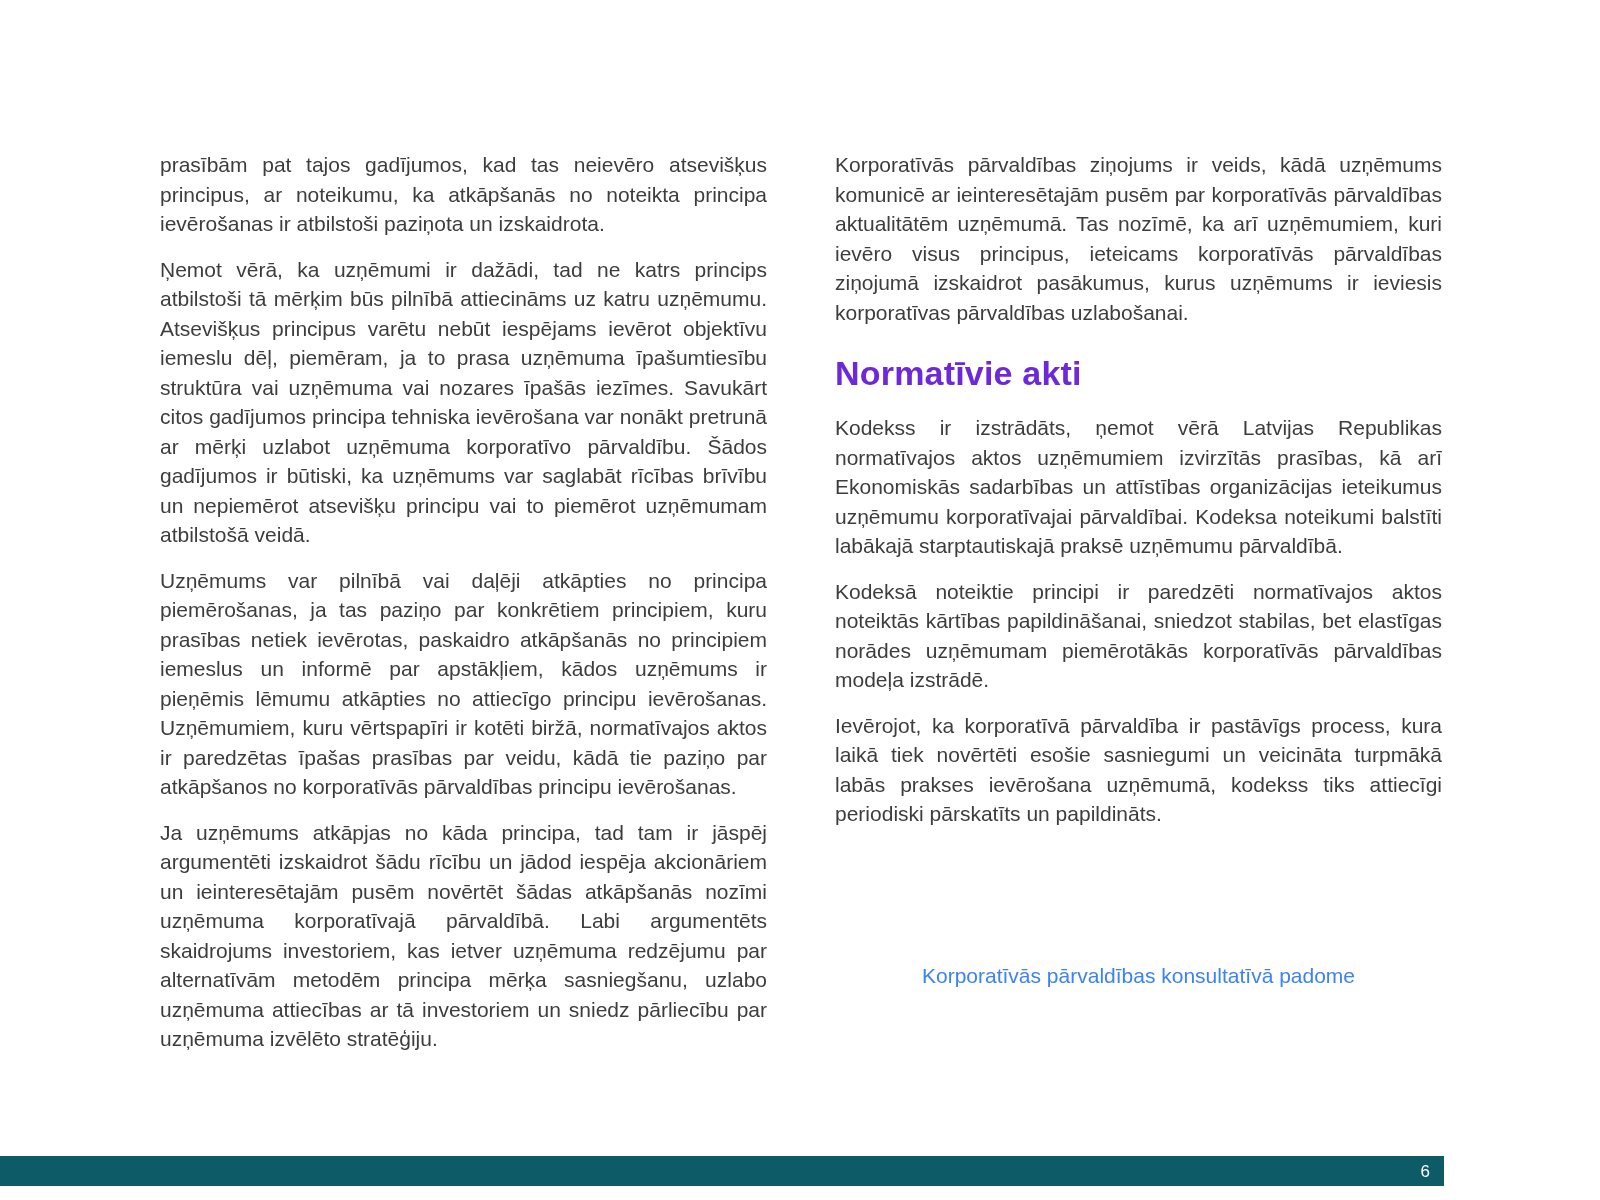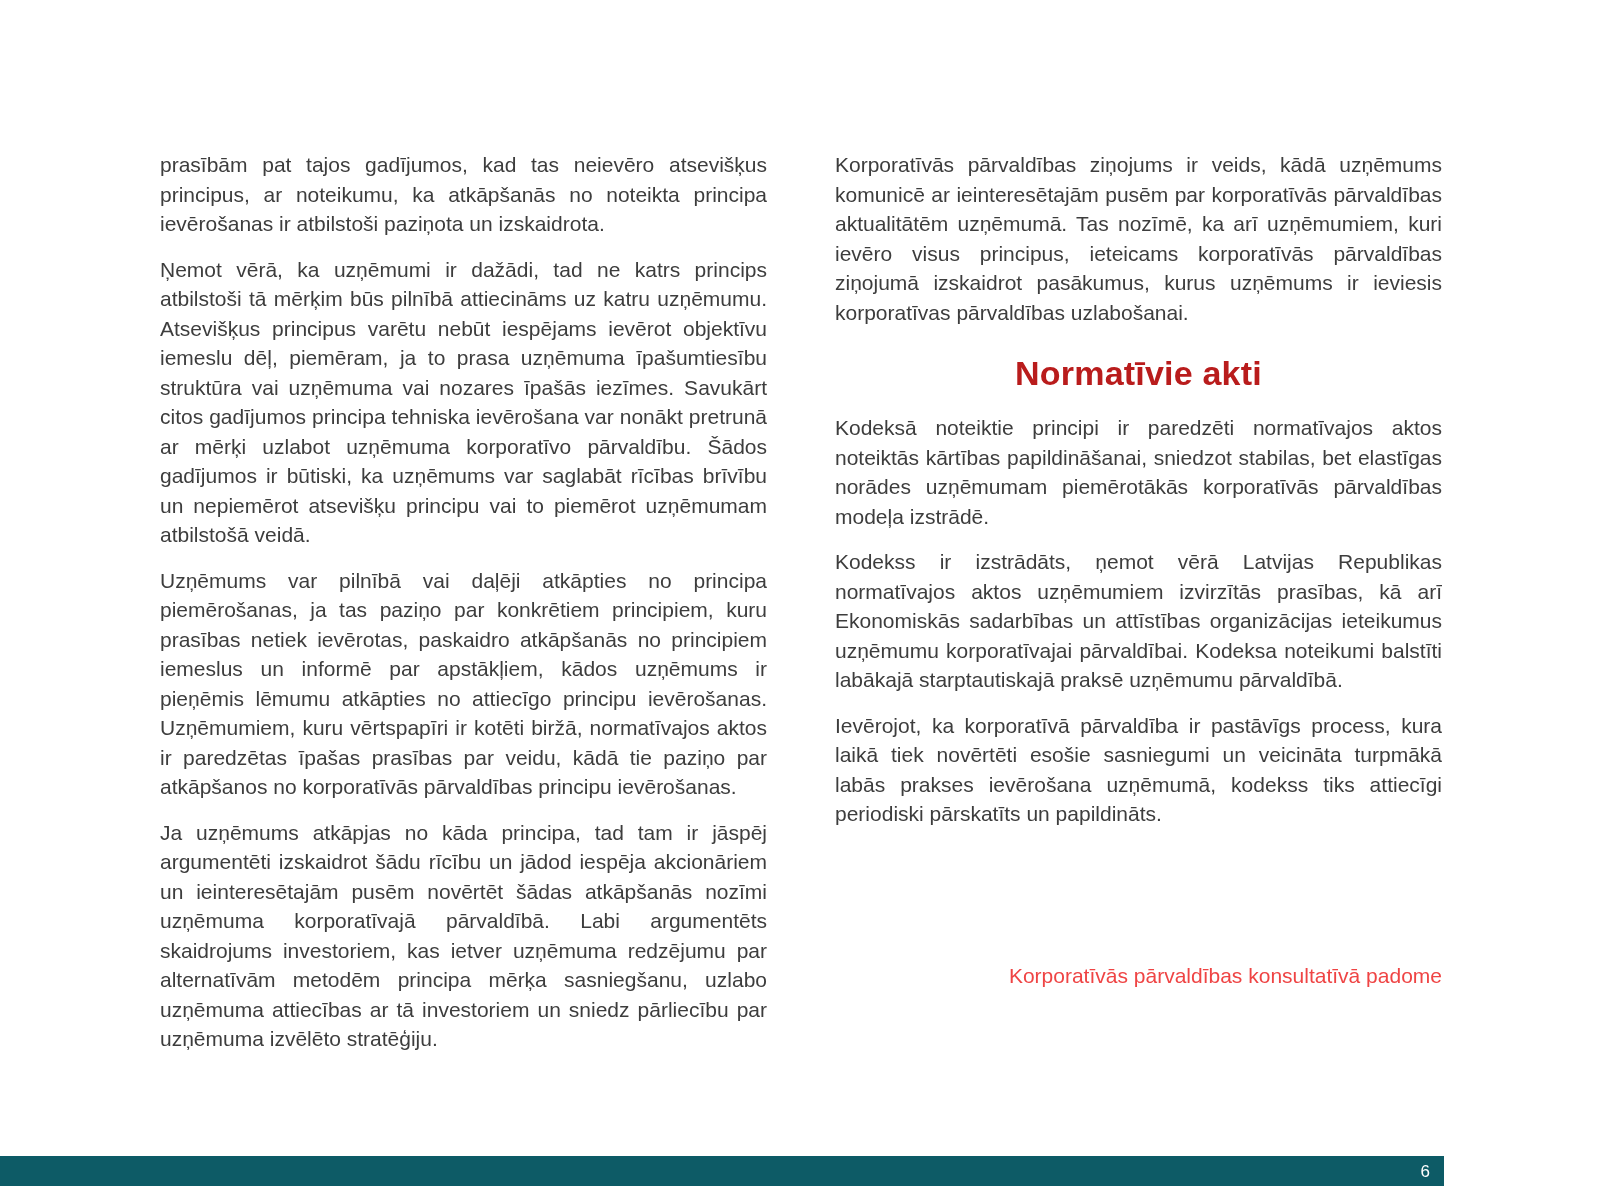--- a/index.html
+++ b/index.html
@@ -32,34 +32,33 @@
     font-size: 21px;
     line-height: 29.5px;
     color: #3d3d3d;
     text-align: justify;
     text-justify: inter-word;
   }
   .section-heading {
     font-size: 34px;
     line-height: 40px;
     font-weight: 700;
-    color: #b91c1c;
+    color: #6d28d9;
     margin: 26px 0 20px 0;
     letter-spacing: 0.2px;
-    text-align: center;
   }
   .signature {
     margin-top: 132px;
   }
   .signature .sig-line {
     margin: 0;
     font-size: 21px;
     line-height: 29.5px;
-    color: #ef4444;
-    text-align: right;
+    color: #3b82f6;
+    text-align: center;
   }
   .footer-bar {
     position: absolute;
     left: 0;
     top: 1156px;
     width: 1444px;
     height: 30px;
     background: #0d5b66;
     box-sizing: border-box;
     display: flex;
@@ -83,22 +82,22 @@
     <div class="column">
       <p class="body-par">prasībām pat tajos gadījumos, kad tas neievēro atsevišķus principus, ar noteikumu, ka atkāpšanās no noteikta principa ievērošanas ir atbilstoši paziņota un izskaidrota.</p>
       <p class="body-par">Ņemot vērā, ka uzņēmumi ir dažādi, tad ne katrs princips atbilstoši tā mērķim būs pilnībā attiecināms uz katru uzņēmumu. Atsevišķus principus varētu nebūt iespējams ievērot objektīvu iemeslu dēļ, piemēram, ja to prasa uzņēmuma īpašumtiesību struktūra vai uzņēmuma vai nozares īpašās iezīmes. Savukārt citos gadījumos principa tehniska ievērošana var nonākt pretrunā ar mērķi uzlabot uzņēmuma korporatīvo pārvaldību. Šādos gadījumos ir būtiski, ka uzņēmums var saglabāt rīcības brīvību un nepiemērot atsevišķu principu vai to piemērot uzņēmumam atbilstošā veidā.</p>
       <p class="body-par">Uzņēmums var pilnībā vai daļēji atkāpties no principa piemērošanas, ja tas paziņo par konkrētiem principiem, kuru prasības netiek ievērotas, paskaidro atkāpšanās no principiem iemeslus un informē par apstākļiem, kādos uzņēmums ir pieņēmis lēmumu atkāpties no attiecīgo principu ievērošanas. Uzņēmumiem, kuru vērtspapīri ir kotēti biržā, normatīvajos aktos ir paredzētas īpašas prasības par veidu, kādā tie paziņo par atkāpšanos no korporatīvās pārvaldības principu ievērošanas.</p>
       <p class="body-par">Ja uzņēmums atkāpjas no kāda principa, tad tam ir jāspēj argumentēti izskaidrot šādu rīcību un jādod iespēja akcionāriem un ieinteresētajām pusēm novērtēt šādas atkāpšanās nozīmi uzņēmuma korporatīvajā pārvaldībā. Labi argumentēts skaidrojums investoriem, kas ietver uzņēmuma redzējumu par alternatīvām metodēm principa mērķa sasniegšanu, uzlabo uzņēmuma attiecības ar tā investoriem un sniedz pārliecību par uzņēmuma izvēlēto stratēģiju.</p>
     </div>
 
     <div class="column">
       <p class="body-par">Korporatīvās pārvaldības ziņojums ir veids, kādā uzņēmums komunicē ar ieinteresētajām pusēm par korporatīvās pārvaldības aktualitātēm uzņēmumā. Tas nozīmē, ka arī uzņēmumiem, kuri ievēro visus principus, ieteicams korporatīvās pārvaldības ziņojumā izskaidrot pasākumus, kurus uzņēmums ir ieviesis korporatīvas pārvaldības uzlabošanai.</p>
       <h2 class="section-heading">Normatīvie akti</h2>
+      <p class="body-par">Kodekss ir izstrādāts, ņemot vērā Latvijas Republikas normatīvajos aktos uzņēmumiem izvirzītās prasības, kā arī Ekonomiskās sadarbības un attīstības organizācijas ieteikumus uzņēmumu korporatīvajai pārvaldībai. Kodeksa noteikumi balstīti labākajā starptautiskajā praksē uzņēmumu pārvaldībā.</p>
       <p class="body-par">Kodeksā noteiktie principi ir paredzēti normatīvajos aktos noteiktās kārtības papildināšanai, sniedzot stabilas, bet elastīgas norādes uzņēmumam piemērotākās korporatīvās pārvaldības modeļa izstrādē.</p>
-      <p class="body-par">Kodekss ir izstrādāts, ņemot vērā Latvijas Republikas normatīvajos aktos uzņēmumiem izvirzītās prasības, kā arī Ekonomiskās sadarbības un attīstības organizācijas ieteikumus uzņēmumu korporatīvajai pārvaldībai. Kodeksa noteikumi balstīti labākajā starptautiskajā praksē uzņēmumu pārvaldībā.</p>
       <p class="body-par">Ievērojot, ka korporatīvā pārvaldība ir pastāvīgs process, kura laikā tiek novērtēti esošie sasniegumi un veicināta turpmākā labās prakses ievērošana uzņēmumā, kodekss tiks attiecīgi periodiski pārskatīts un papildināts.</p>
 
       <div class="signature">
         <p class="sig-line">Korporatīvās pārvaldības konsultatīvā padome</p>
       </div>
     </div>
 
   </div>
 
   <div class="footer-bar">

